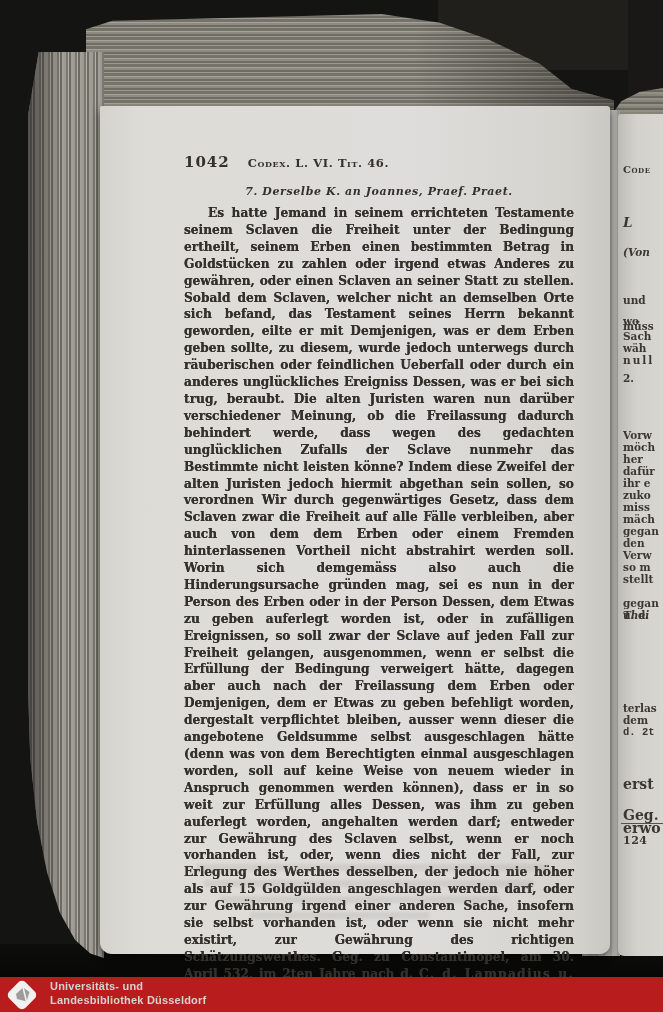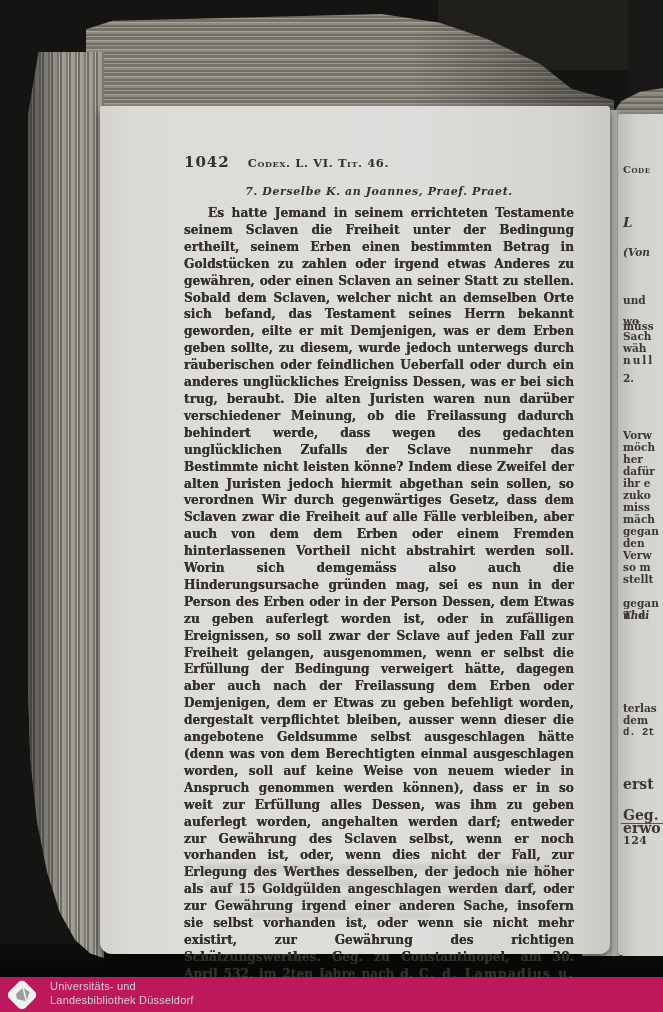--- a/index.html
+++ b/index.html
@@ -84,22 +84,23 @@
   }
   .sig{letter-spacing:1.3px;}
   .ghost{position:absolute;height:7px;background:#7e7b73;opacity:.14;filter:blur(1.6px);border-radius:3px;}
   .g1{top:758px;left:96px;width:352px;}
   .g2{top:774px;left:104px;width:330px;}
   .g3{top:790px;left:120px;width:280px;}
   .g4{top:806px;left:150px;width:180px;}
 
   
   .footer-bar{
-    position:absolute;left:0;top:977px;width:663px;height:35px;background:#be185d;
+    position:absolute;left:0;top:977px;width:663px;height:35px;background:#b91c1c;
     font-family:"Liberation Sans","DejaVu Sans",sans-serif;
+    font-weight:bold;
   }
   .logo{position:absolute;left:2px;top:-2px;width:40px;height:40px;}
   .lib-name{position:absolute;left:50px;top:2px;color:#d3d3d1;font-size:11px;line-height:14px;letter-spacing:.2px;}
 </style>
 </head>
 <body>
 
 <div class="stage">
 
   <div class="bg-panel-a"></div>

